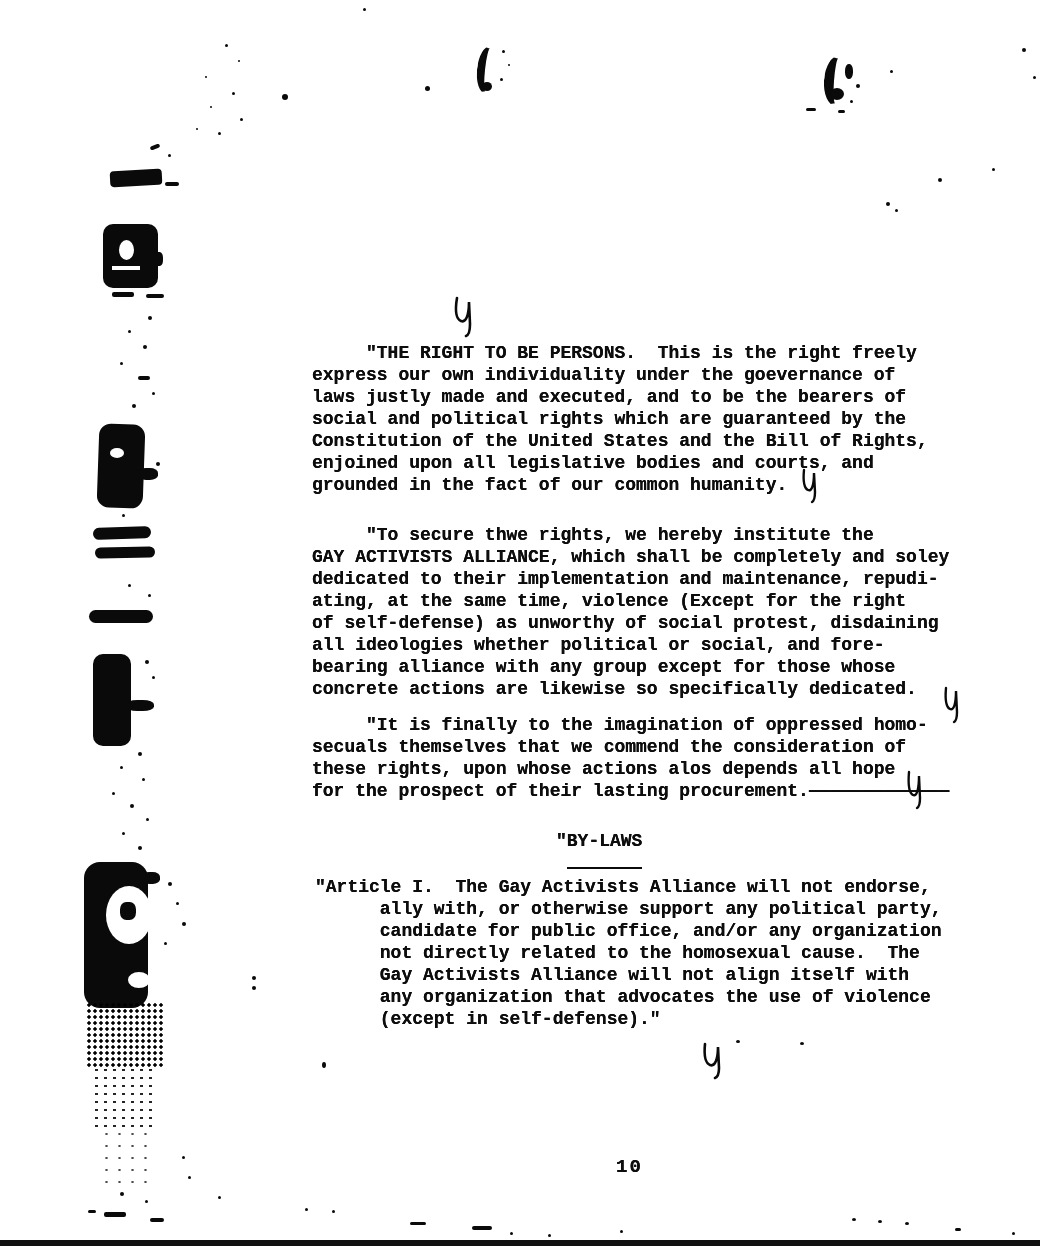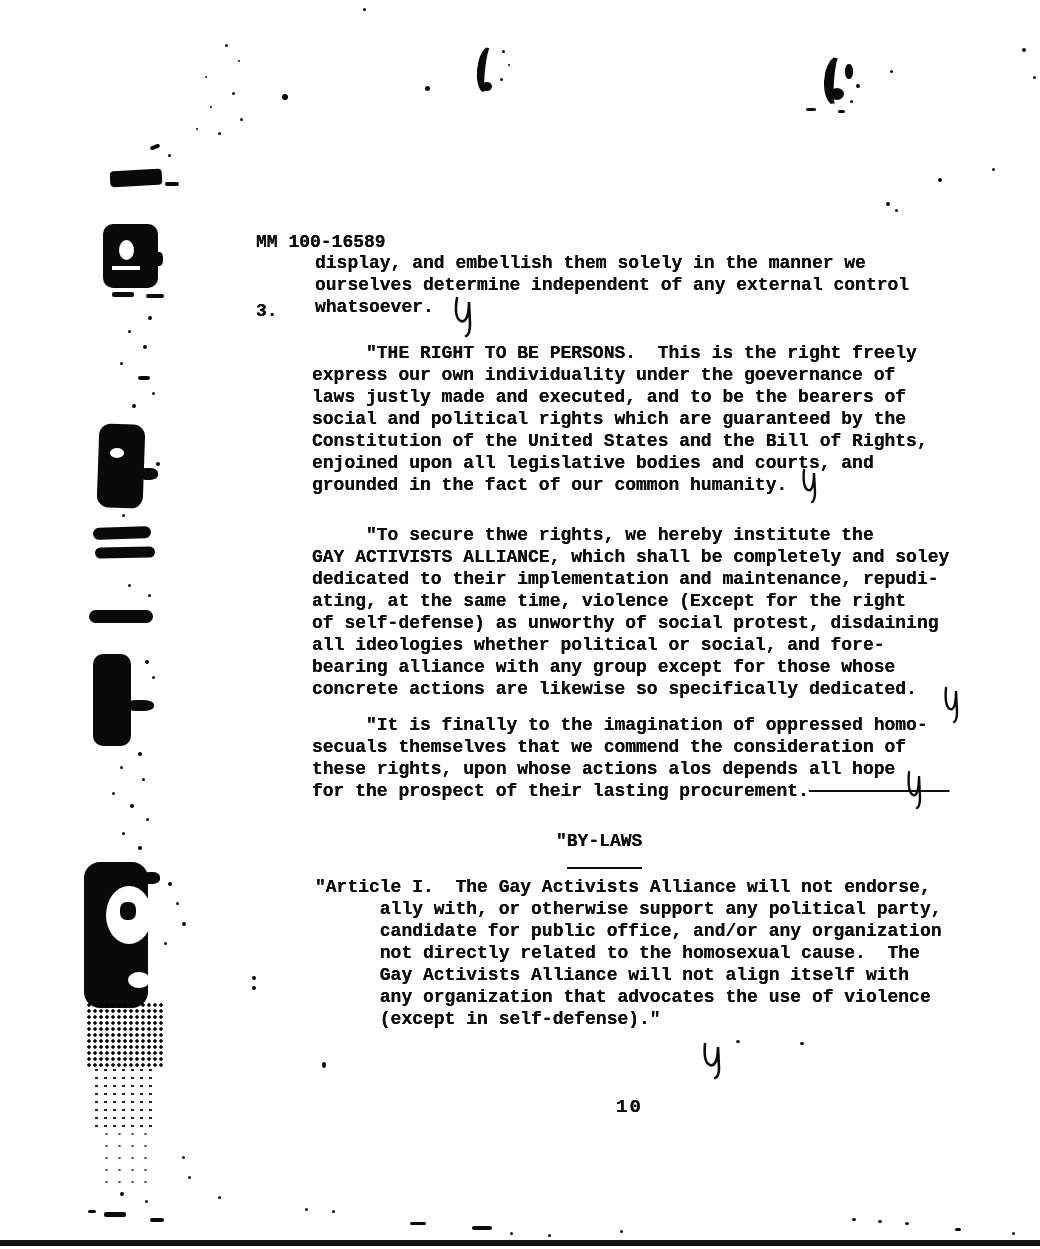--- a/index.html
+++ b/index.html
@@ -57,28 +57,21 @@
     opacity:.7;
   }
   .mark svg{display:block;}
   .bottom-bar{position:absolute;left:0;top:1240px;width:1040px;height:6px;background:#111;}
 </style>
 </head>
 <body>
 
 <div class="page">
 
-  <div class="typeblock header-block" style="left:256px;top:185px;">
-    <div>MM 100-16589</div>
-    <div>3.</div>
-  </div>
-
-  <pre class="typeblock" style="left:315px;top:252px;">display, and embellish them solely in the manner we
-ourselves determine independent of any external control
-whatsoever.</pre>
+
 
   <pre class="typeblock" style="left:312px;top:342px;">     "THE RIGHT TO BE PERSONS.  This is the right freely
 express our own individuality under the goevernance of
 laws justly made and executed, and to be the bearers of
 social and political rights which are guaranteed by the
 Constitution of the United States and the Bill of Rights,
 enjoined upon all legislative bodies and courts, and
 grounded in the fact of our common humanity.</pre>
 
   <pre class="typeblock" style="left:312px;top:524px;">     "To secure thwe rights, we hereby institute the
@@ -98,21 +91,21 @@
   <div class="typeblock heading-block" style="left:556px;top:830px;"><span>"</span><span class="heading-underline">BY-LAWS</span></div>
 
   <pre class="typeblock" style="left:315px;top:876px;">"Article I.  The Gay Activists Alliance will not endorse,
       ally with, or otherwise support any political party,
       candidate for public office, and/or any organization
       not directly related to the homosexual cause.  The
       Gay Activists Alliance will not align itself with
       any organization that advocates the use of violence
       (except in self-defense)."</pre>
 
-  <div class="typeblock pagenum" style="left:616px;top:1096px;">10</div>
+  <div class="typeblock pagenum" style="left:616px;top:1156px;">10</div>
 
   <div class="mark" style="position:absolute;left:452px;top:296px;">
     <svg width="24" height="42" viewBox="0 0 24 42">
         <path d="M5,2 C3,14 4,23 9,25 C14,27 17,19 17,6 L18,28 C18,35 17,39 14,40" fill="none" stroke="#0a0a0a" stroke-width="2.6" stroke-linecap="round"></path>
       </svg>
   </div>
   <div class="mark" style="position:absolute;left:800px;top:468px;">
     <svg width="20" height="36" viewBox="0 0 20 36">
         <path d="M4,2 C3,12 4,20 8,22 C12,24 14,16 14,5 L15,24 C15,30 14,33 12,34" fill="none" stroke="#0a0a0a" stroke-width="2.4" stroke-linecap="round"></path>
       </svg>

